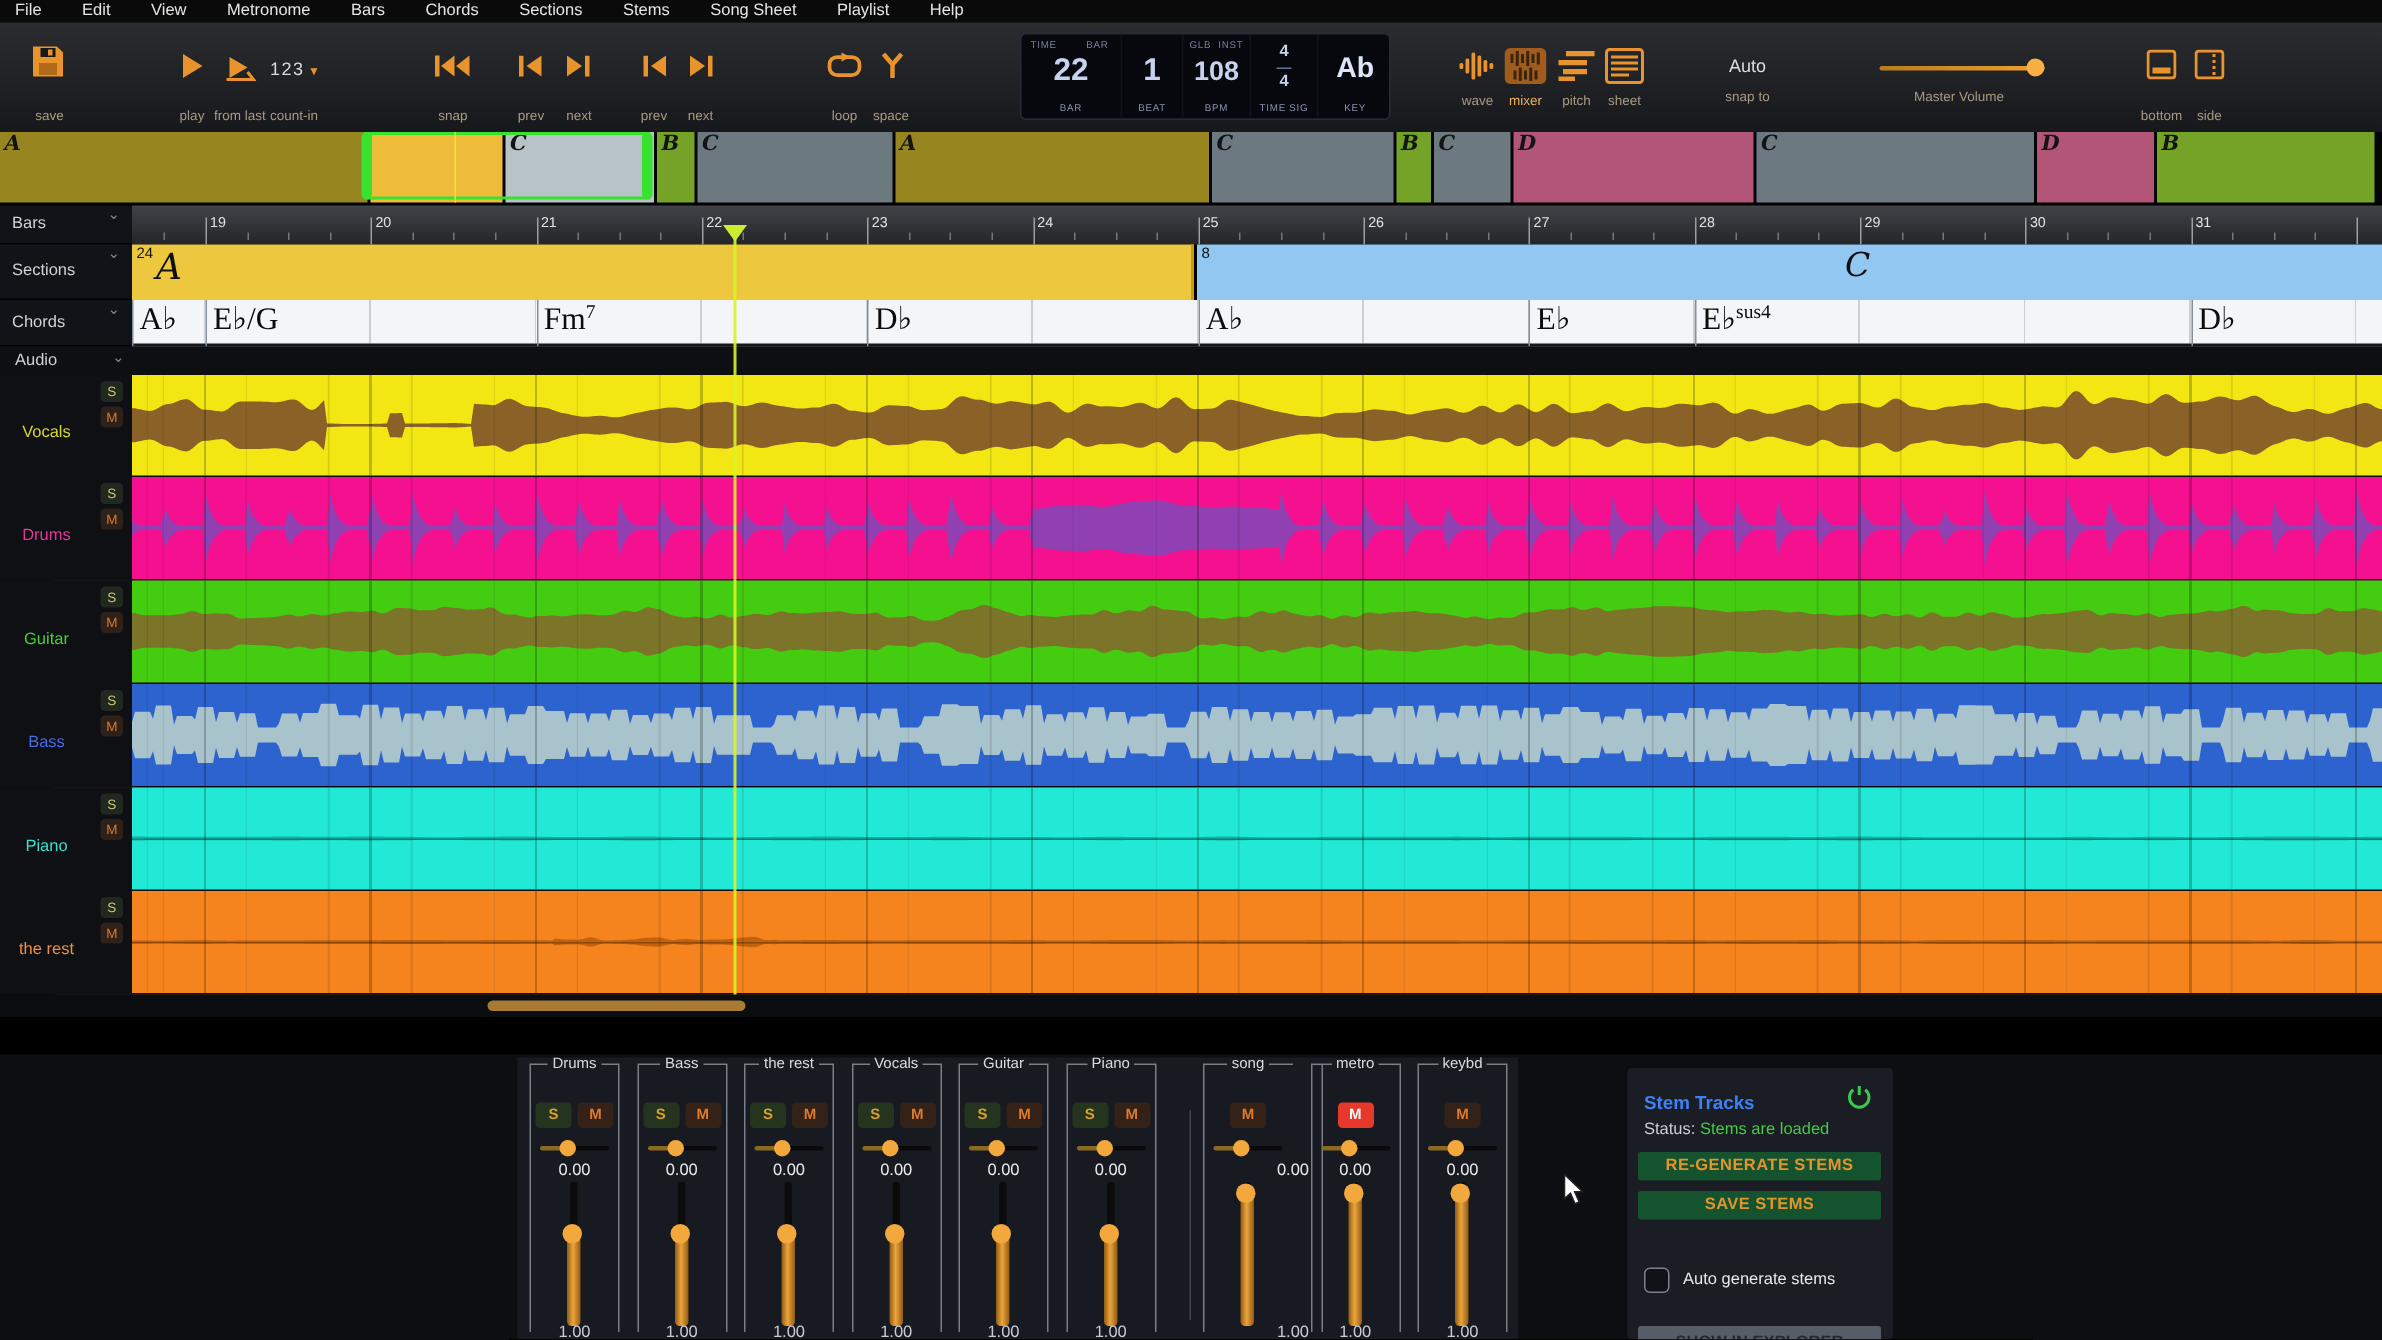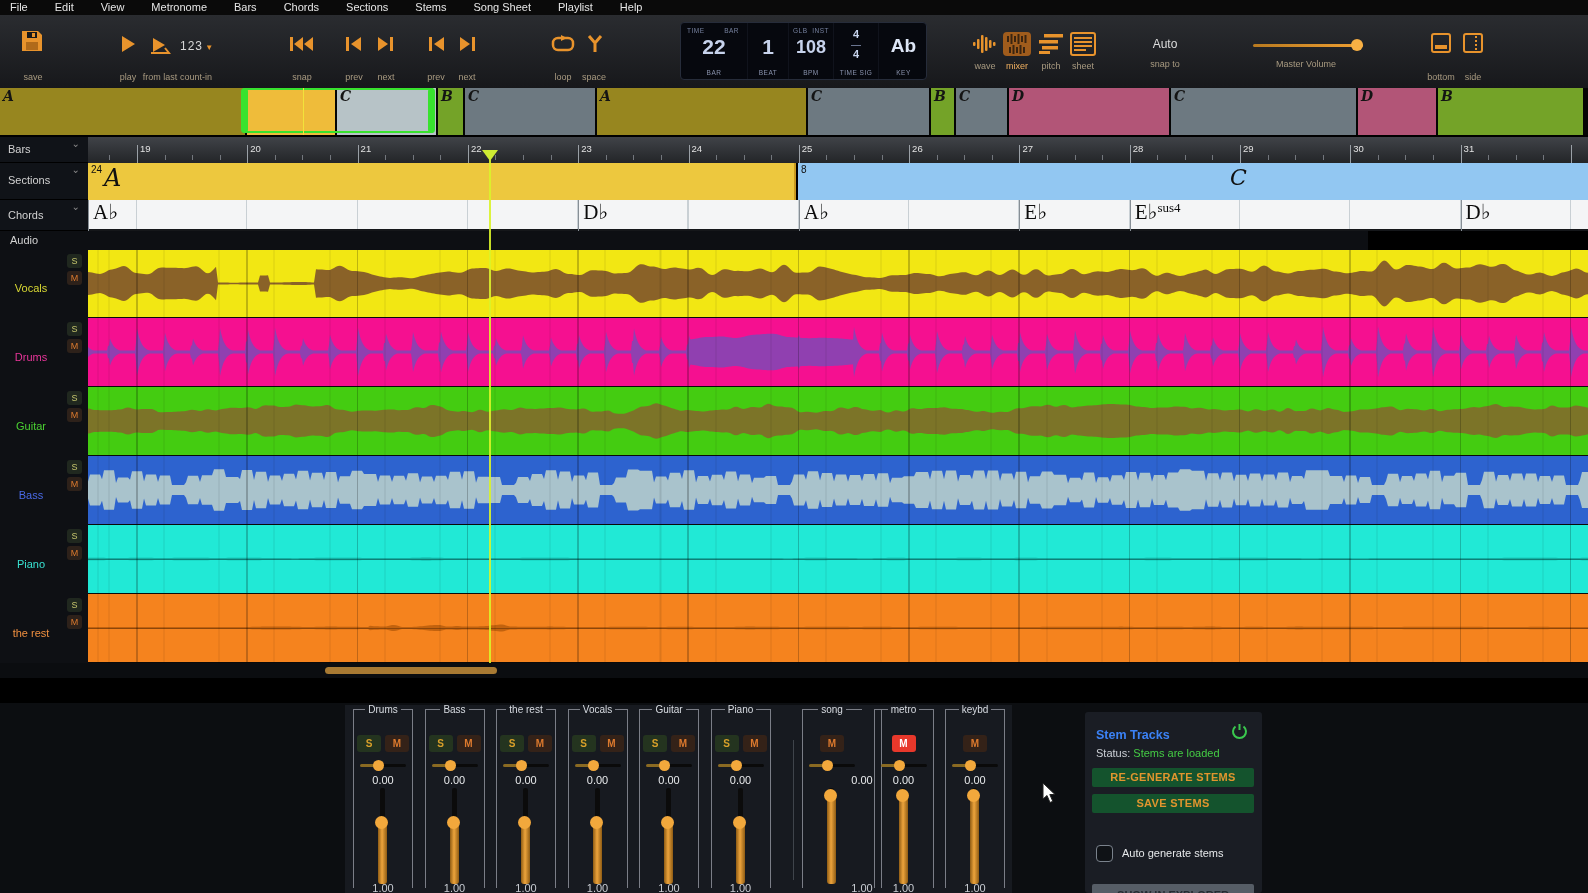--- a/index.html
+++ b/index.html
@@ -53,21 +53,21 @@
   
   #chordrow{position:absolute;left:88px;top:200px;width:1500px;height:31px;background:#f4f5f6;
             border-bottom:2px solid #15171a;box-sizing:border-box;
             background-image:repeating-linear-gradient(90deg, rgba(120,140,150,.35) 0 1px, rgba(0,0,0,0) 1px 110.3px);
             background-position:48px 0;}
   .chordcell{position:absolute;top:0;height:31px;border-left:1px solid #878f96;box-sizing:border-box;
              font-family:"Liberation Serif","DejaVu Serif",serif;font-size:21px;color:#0c0c0c;
              white-space:nowrap;overflow:visible;padding-left:4px;}
   .chordcell .sup{font-size:13px;vertical-align:7px;}
   
-  #audiorow{position:absolute;left:0;top:231px;width:1368px;height:19px;background:#0d0f13;border-bottom:1px solid #000;text-align:center;}
+  #audiorow{position:absolute;left:0;top:231px;width:1588px;height:19px;background:#0d0f13;border-bottom:1px solid #000;text-align:center;}
   
   .trackrow{position:absolute;left:0;width:1588px;}
   .tracklabelcol{position:absolute;left:0;top:0;width:88px;height:100%;background:#0e1014;box-sizing:border-box;}
   .trackname{position:absolute;left:0;width:62px;text-align:center;font-size:11px;}
   .smbtn{position:absolute;left:67px;width:15px;height:14px;border-radius:3px;font-size:9px;
          text-align:center;line-height:14px;}
   .s-style{background:#20281f;color:#c6c66e;}
   .m-style{background:#2d211a;color:#dd7a2e;}
   .tracksep{position:absolute;left:36px;bottom:-1px;width:52px;height:1px;background:#2a2f36;}
   .wavearea{position:absolute;left:88px;top:0;width:1500px;height:100%;overflow:hidden;}
@@ -483,20 +483,22 @@
     <span class="seccount">24</span>
     <span class="secletter" style="left:16px;top:1px;">A</span>
   </div>
   <div class="secblock" style="left:798px;width:790px;background:#92c7f2;">
     <span class="seccount">8</span>
     <span class="secletter" style="left:432px;top:2px;font-size:22px;">C</span>
   </div>
 
   <div id="chordrow">
       <div class="chordcell" style="position: absolute; left: 0px; width: 48.9732px;"><span>A♭</span></div>
+      <div class="chordcell" style="position: absolute; left: 48.9732px; width: 220.6px;"><span>E♭/G</span></div>
+      <div class="chordcell" style="position: absolute; left: 269.573px; width: 220.6px;"><span>Fm</span><span class="sup">7</span></div>
       <div class="chordcell" style="position: absolute; left: 490.173px; width: 220.6px;"><span>D♭</span></div>
       <div class="chordcell" style="position: absolute; left: 710.773px; width: 220.6px;"><span>A♭</span></div>
       <div class="chordcell" style="position: absolute; left: 931.373px; width: 110.3px;"><span>E♭</span></div>
       <div class="chordcell" style="position: absolute; left: 1041.67px; width: 110.3px;"><span>E♭</span><span class="sup">sus4</span></div>
       <div class="chordcell" style="position: absolute; left: 1372.57px; width: 127.948px;"><span>D♭</span></div>
     </div>
 
   <div id="audiorow">
     <span class="rail-label" style="top:3px;left:10px;">Audio</span>
     <span class="chev" style="right:1505px;top:2px;">⌄</span>

